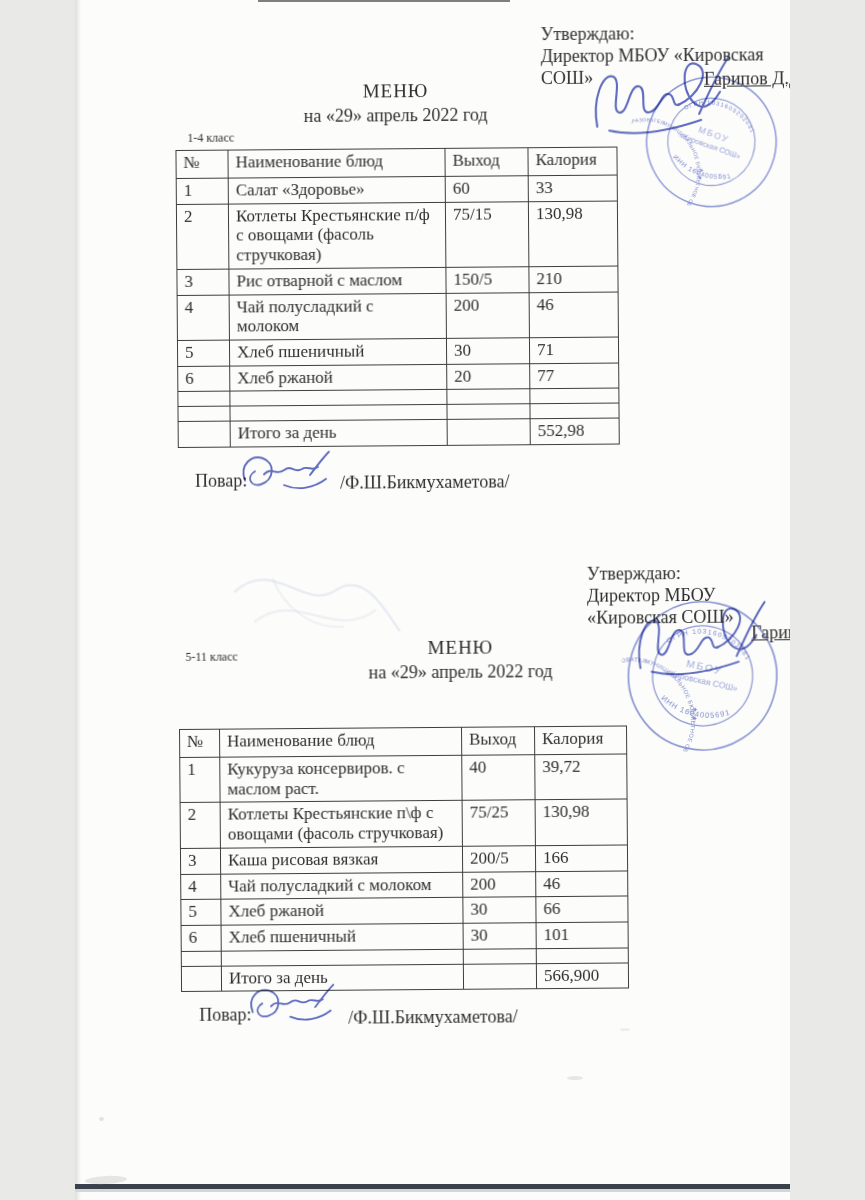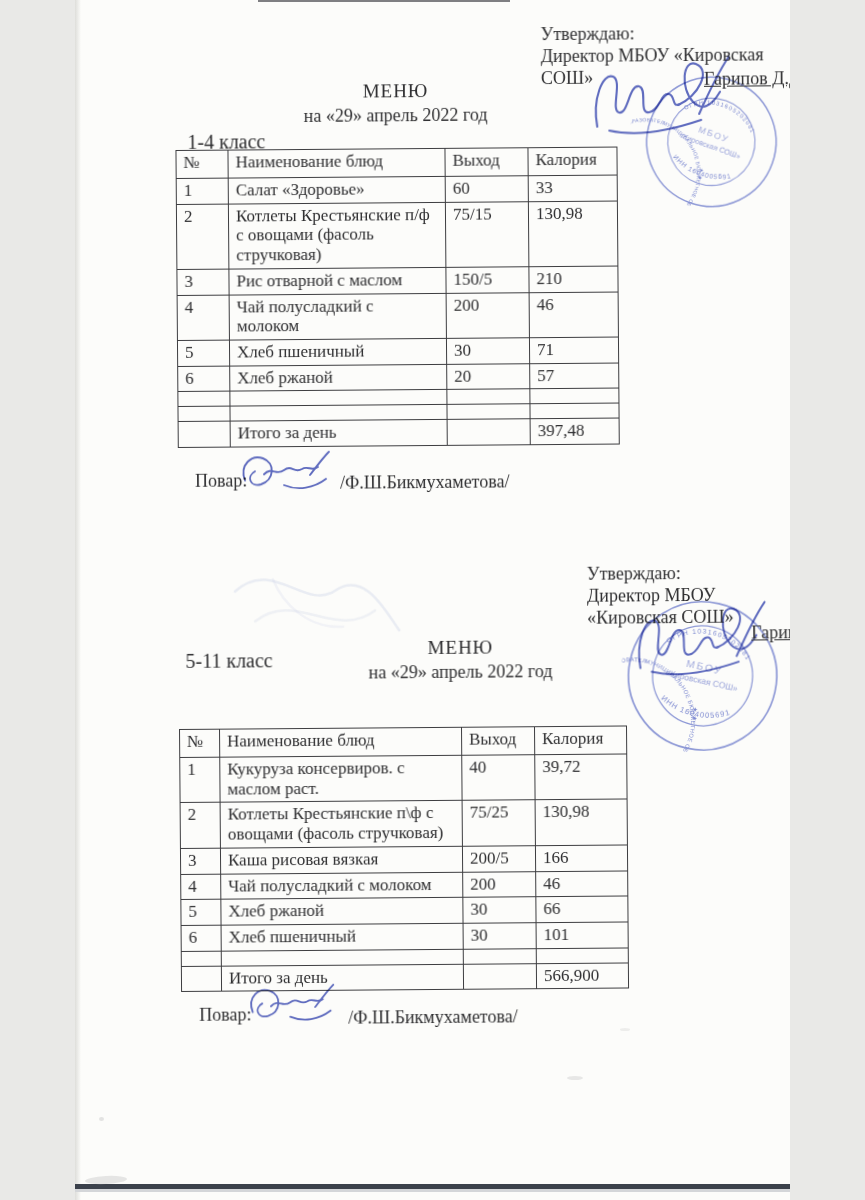--- a/index.html
+++ b/index.html
@@ -9,21 +9,21 @@
     font-family:"Liberation Serif","DejaVu Serif",serif;
     color:#2f2f31;
   }
   .content{position:absolute;inset:0;transform:rotate(-0.45deg);transform-origin:50% 50%;}
   .abs{position:absolute;}
   .txt{font-size:18px;line-height:22px;white-space:nowrap;text-decoration:underline;}
   .approve{font-size:18px;line-height:22px;}
   .title-block{text-align:center;}
   .title{font-size:19px;letter-spacing:1px;}
   .subtitle{font-size:18px;margin-top:3px;}
-  .class-label{font-size:20px;}
+  .class-label{font-size:12px;}
   table.menu{
     border-collapse:collapse;table-layout:fixed;
     font-size:17px;line-height:1.16;
   }
   table.menu th, table.menu td{
     border:1px solid #3d3d40;
     padding:2px 7px 3px 7px;
     text-align:left;vertical-align:top;
     font-weight:normal;overflow:hidden;
   }
@@ -133,39 +133,39 @@
           <tr>
             <td>5</td>
             <td>Хлеб пшеничный</td>
             <td>30</td>
             <td>71</td>
           </tr>
           <tr>
             <td>6</td>
             <td>Хлеб ржаной</td>
             <td>20</td>
-            <td>57</td>
+            <td>77</td>
           </tr>
           <tr class="empty-row">
             <td></td>
             <td></td>
             <td></td>
             <td></td>
           </tr>
           <tr class="empty-row">
             <td></td>
             <td></td>
             <td></td>
             <td></td>
           </tr>
           <tr>
             <td></td>
             <td>Итого за день</td>
             <td></td>
-            <td>397,48</td>
+            <td>552,98</td>
           </tr>
         </tbody>
     </table>
 
     <div class="abs cook-label" style="left:121px;top:469px;">Повар:</div>
 
     <svg class="abs ink" style="left:162px;top:447px;" width="98" height="52" viewBox="0 0 98 52">
       <g fill="none" stroke="#4352b4" stroke-width="1.9" stroke-linecap="round" opacity="0.85">
         <path d="M9,32 C3,16 16,6 27,10 C40,15 38,32 25,36 C14,39 10,28 19,23"></path>
         <path d="M28,26 C36,18 40,28 48,22 C56,16 58,26 66,21 C72,17 75,24 82,19"></path>

